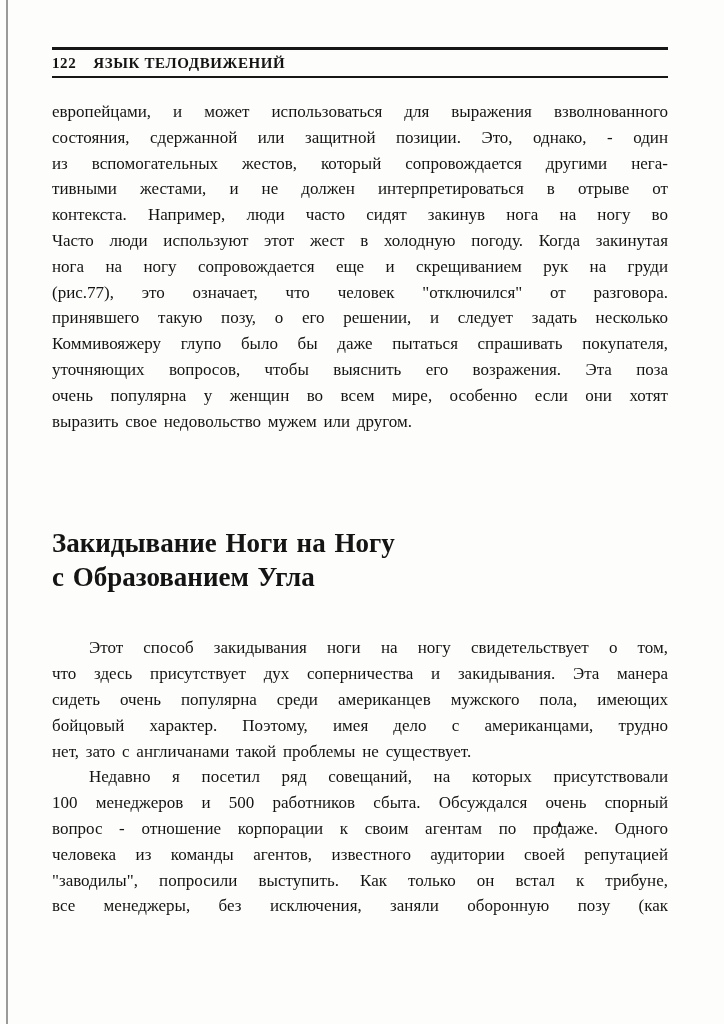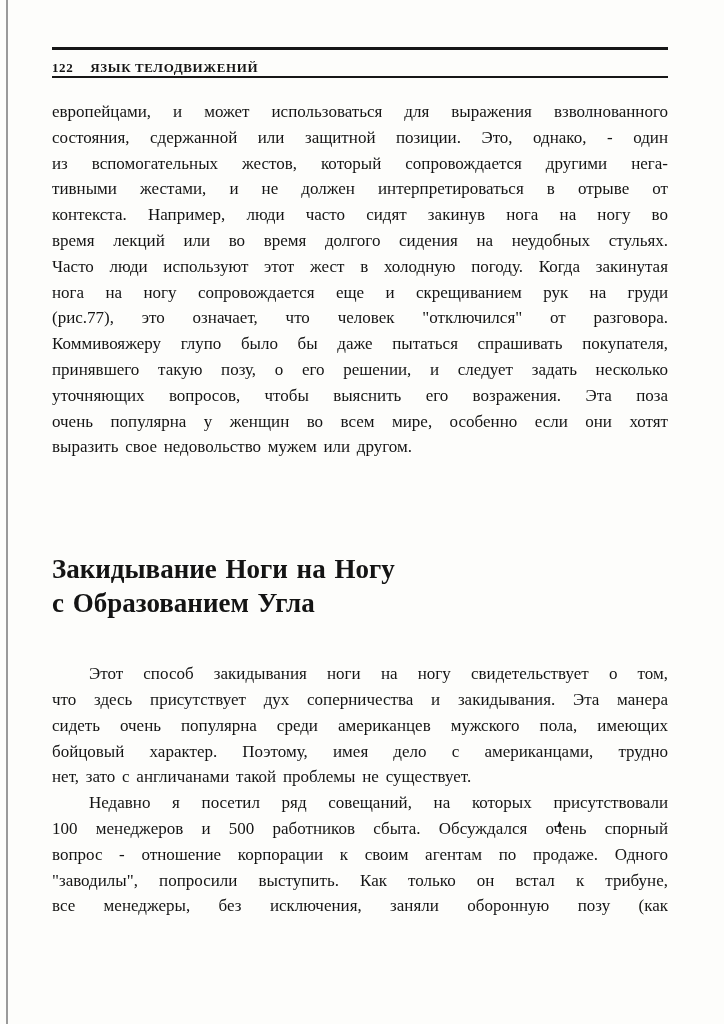--- a/index.html
+++ b/index.html
@@ -28,22 +28,22 @@
     position: absolute; left: 52px; top: 0;
     width: 616px;
   }
 
   
   .running-header { margin-top: 47px; }
   .rule-top    { height: 3px;  background: #171717; }
   .rule-bottom { height: 2px;  background: #171717; }
   .header-row {
     height: 26px;
-    display: flex; align-items: flex-end;
-    font-weight: bold; font-size: 13px;
+    display: flex; align-items: center;
+    font-weight: bold; font-size: 15px;
     letter-spacing: 0.6px;
   }
   .page-num { margin-right: 17px; }
 
   
   .line {
     font-size: 17px;
     line-height: 25.8px;
     word-spacing: 2.5px;
     text-align: justify;
@@ -90,26 +90,25 @@
       <div class="rule-bottom"></div>
     </header>
 
     <div class="intro-paragraphs">
         <div class="paragraph">
           <div class="line">европейцами, и может использоваться для выражения взволнованного</div>
           <div class="line">состояния, сдержанной или защитной позиции. Это, однако, - один</div>
           <div class="line">из вспомогательных жестов, который сопровождается другими нега-</div>
           <div class="line">тивными жестами, и не должен интерпретироваться в отрыве от</div>
           <div class="line">контекста. Например, люди часто сидят закинув нога на ногу во</div>
-          <div class="line">время лекций или во время долгого сидения на неудобных стульях.</div>
           <div class="line">Часто люди используют этот жест в холодную погоду. Когда закинутая</div>
           <div class="line">нога на ногу сопровождается еще и скрещиванием рук на груди</div>
           <div class="line">(рис.77), это означает, что человек "отключился" от разговора.</div>
+          <div class="line">принявшего такую позу, о его решении, и следует задать несколько</div>
           <div class="line">Коммивояжеру глупо было бы даже пытаться спрашивать покупателя,</div>
-          <div class="line">принявшего такую позу, о его решении, и следует задать несколько</div>
           <div class="line">уточняющих вопросов, чтобы выяснить его возражения. Эта поза</div>
           <div class="line">очень популярна у женщин во всем мире, особенно если они хотят</div>
           <div class="line last">выразить свое недовольство мужем или другом.</div>
         </div>
       </div>
 
     <h2 class="section-heading">
       <div class="heading-line">Закидывание Ноги на Ногу</div>
       <div class="heading-line">с Образованием Угла</div>
     </h2>
@@ -119,20 +118,21 @@
           <div class="line indent">Этот способ закидывания ноги на ногу свидетельствует о том,</div>
           <div class="line">что здесь присутствует дух соперничества и закидывания. Эта манера</div>
           <div class="line">сидеть очень популярна среди американцев мужского пола, имеющих</div>
           <div class="line">бойцовый характер. Поэтому, имея дело с американцами, трудно</div>
           <div class="line last">нет, зато с англичанами такой проблемы не существует.</div>
         </div>
         <div class="paragraph">
           <div class="line indent">Недавно я посетил ряд совещаний, на которых присутствовали</div>
           <div class="line">100 менеджеров и 500 работников сбыта. Обсуждался очень спорный</div>
           <div class="line">вопрос - отношение корпорации к своим агентам по продаже. Одного</div>
+          <div class="line">человека из команды агентов, известного аудитории своей репутацией</div>
           <div class="line">"заводилы", попросили выступить. Как только он встал к трибуне,</div>
           <div class="line">все менеджеры, без исключения, заняли оборонную позу (как</div>
         </div>
       </div>
 
   </div>
 
   <div class="artifact"></div>
 
 </div>

